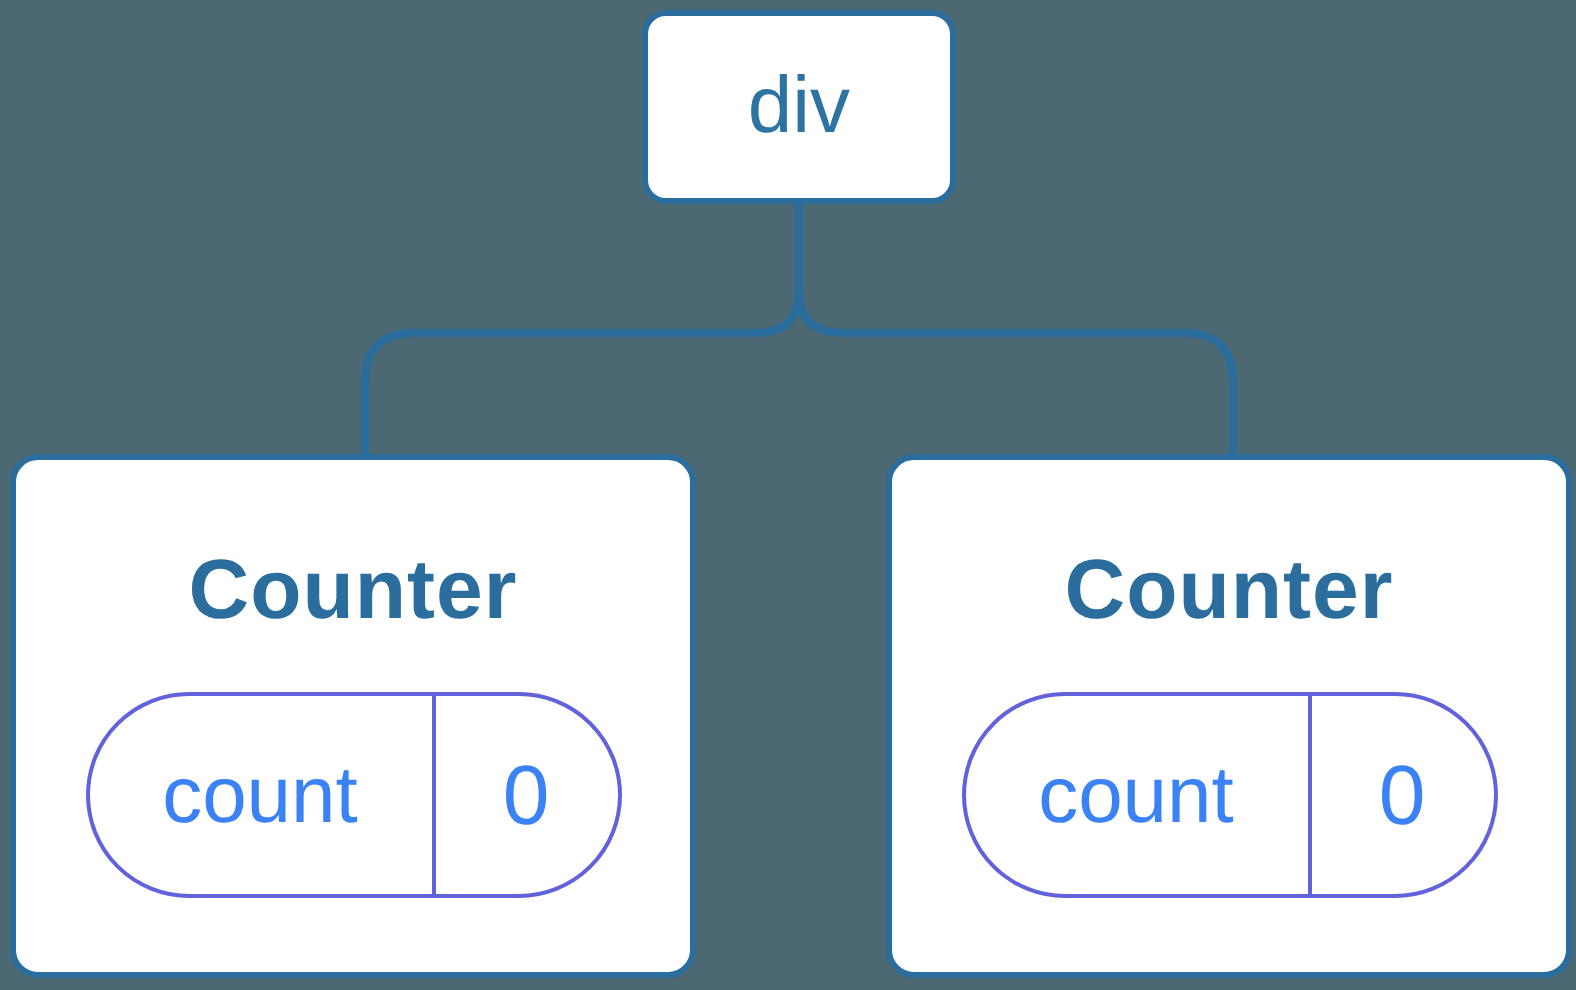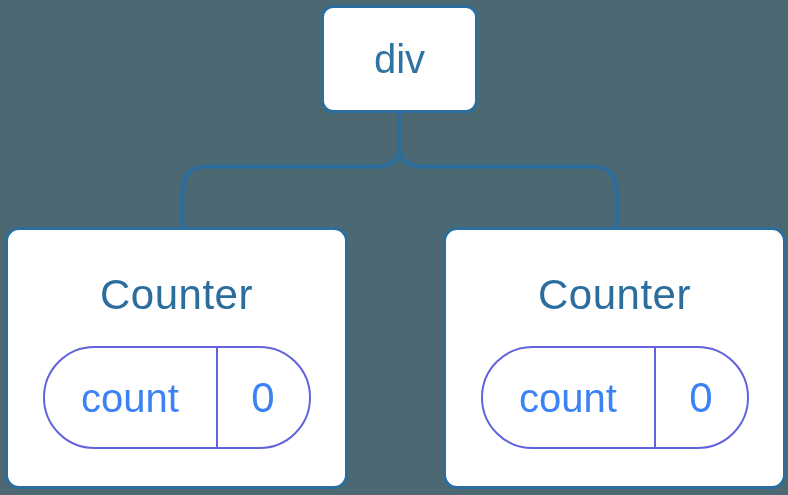--- a/index.html
+++ b/index.html
@@ -14,21 +14,21 @@
   .node {
     position: absolute;
     background: #ffffff;
     border: 3px solid #2B6E9E;
     box-sizing: border-box;
   }
   .root-node {
     left: 321px;
     top: 5px;
     width: 157px;
-    height: 108px;
+    height: 97px;
     border-radius: 12px;
     display: flex;
     align-items: center;
     justify-content: center;
     font-size: 40px;
     font-weight: 500;
     color: #2E74A3;
   }
   .connector {
     position: absolute;
@@ -43,21 +43,21 @@
     border-radius: 14px;
     display: flex;
     flex-direction: column;
     align-items: center;
   }
   .card-left  { left: 5px; }
   .card-right { left: 443px; }
   .card-title {
     margin-top: 44px;
     font-size: 42px;
-    font-weight: 400;
+    font-weight: 700;
     line-height: 1;
     color: #2B6E9E;
     letter-spacing: 0.5px;
   }
   .pill {
     margin-top: 30px;
     width: 268px;
     height: 103px;
     box-sizing: border-box;
     border: 2.5px solid #6262DD;

